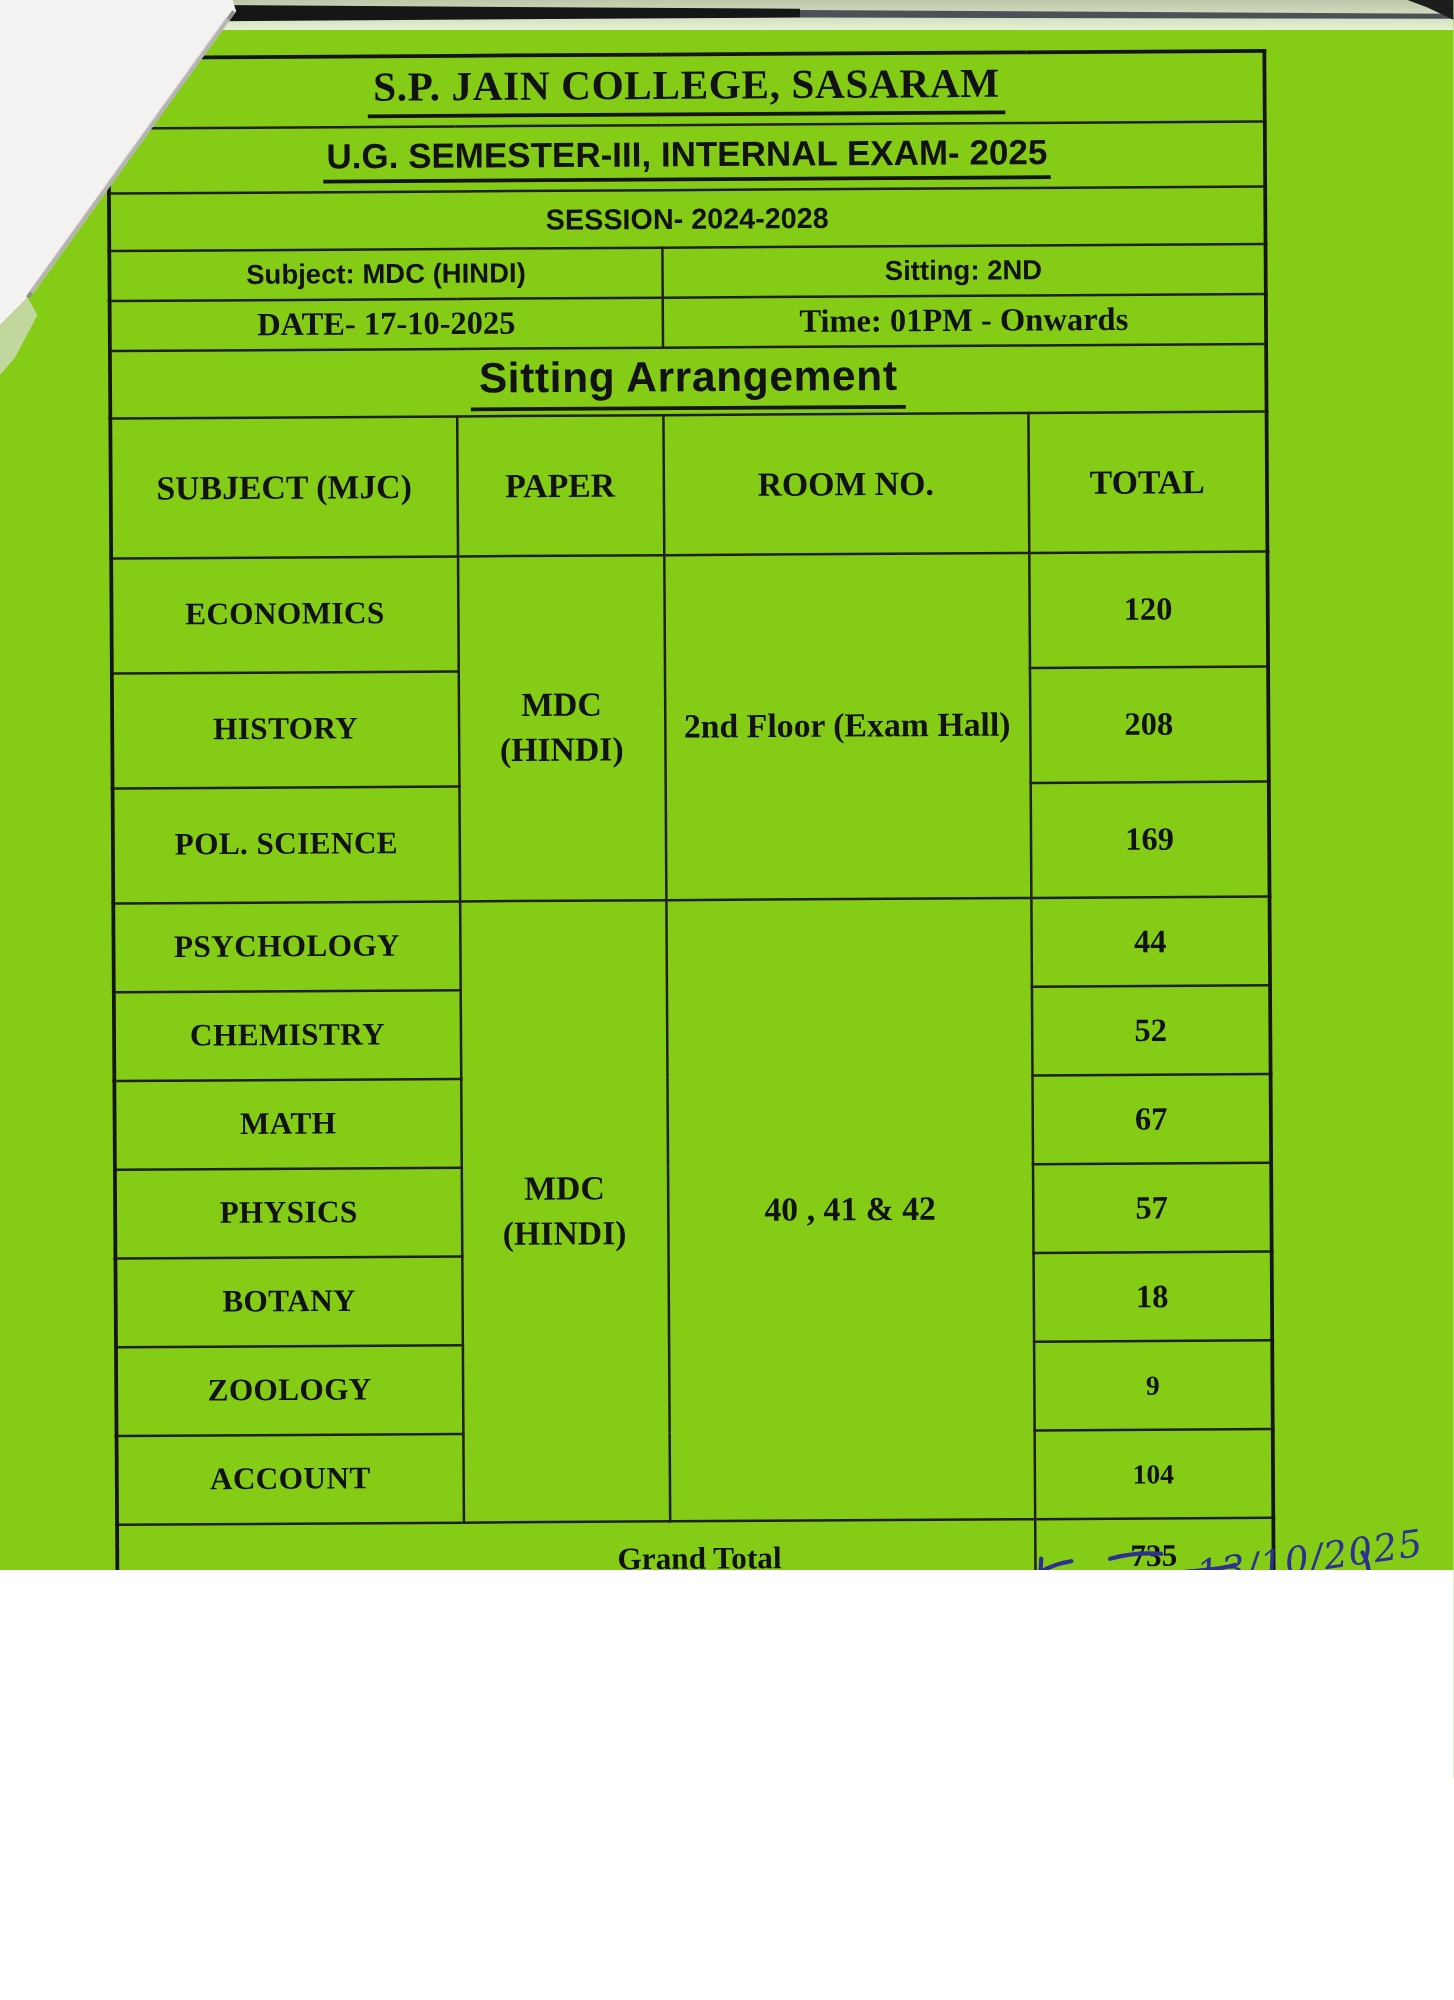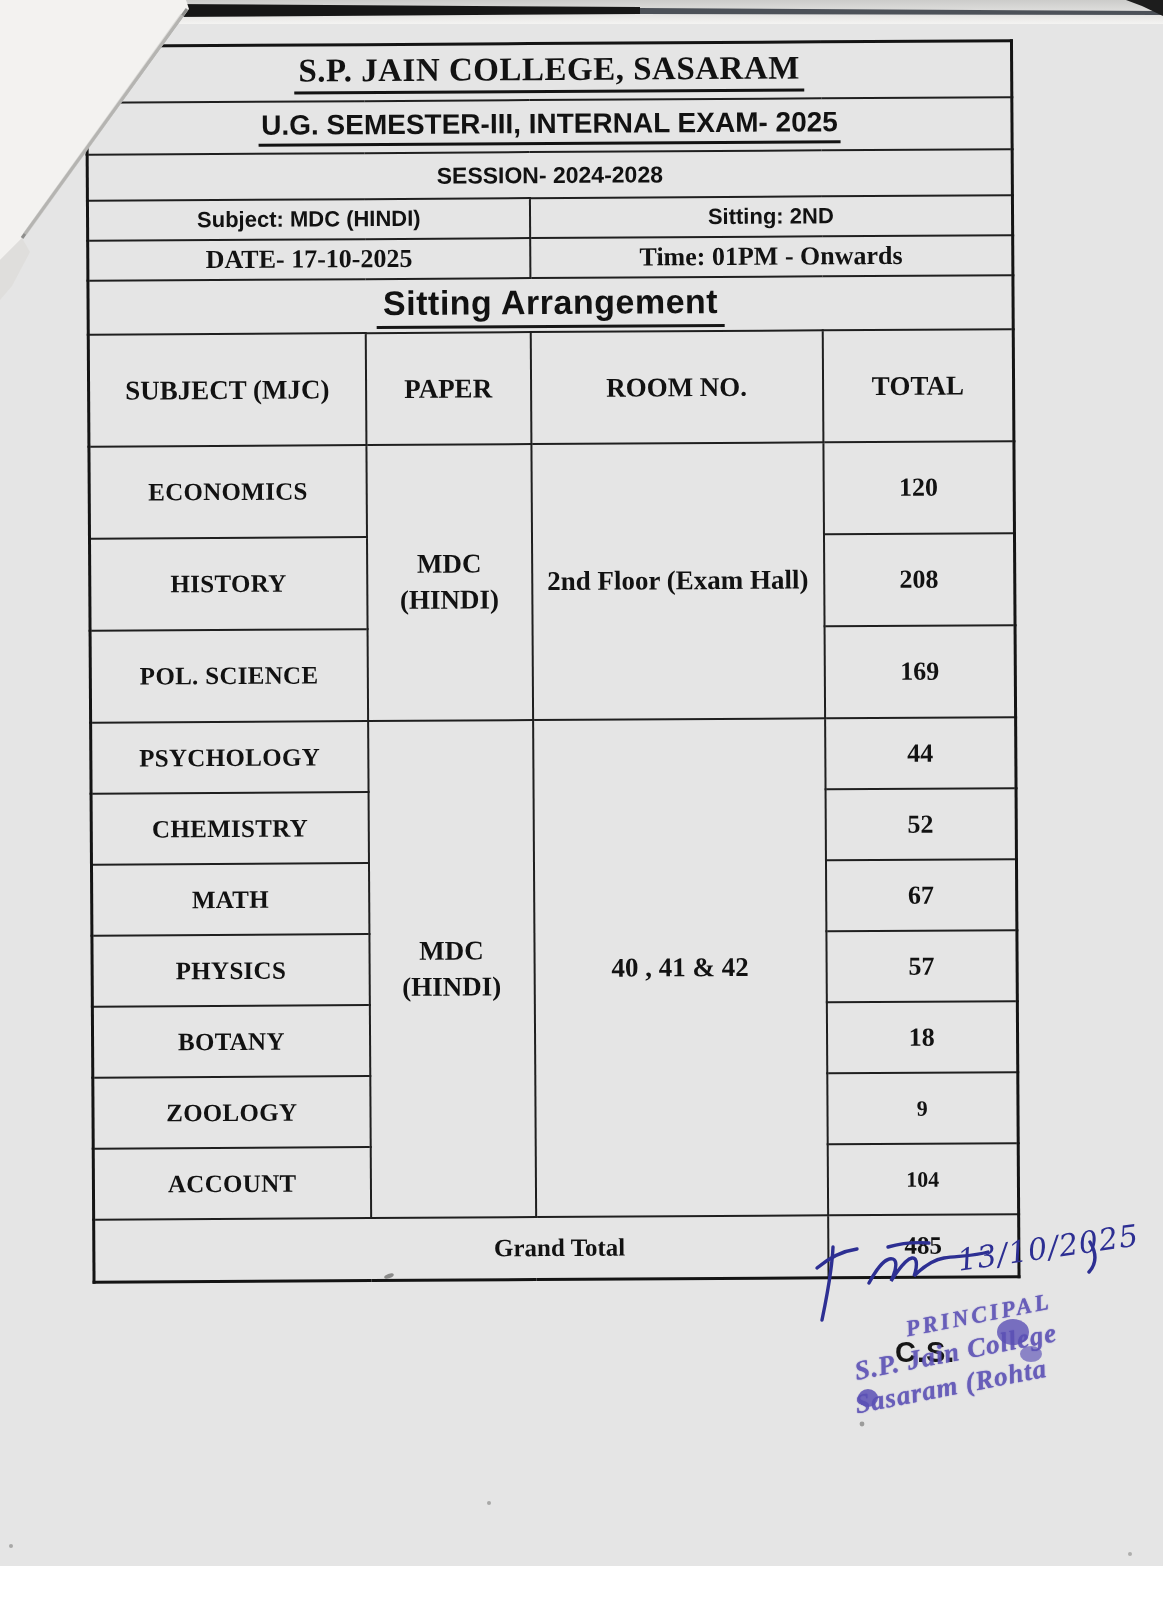--- a/index.html
+++ b/index.html
@@ -1,17 +1,17 @@
 <!DOCTYPE html>
 <html><head>
 <meta charset="utf-8">
 <style>
   html,body{margin:0;padding:0;}
   body{width:1163px;height:1600px;font-family:"Liberation Serif",serif;}
-  .page{position:relative;width:1163px;height:1566px;background:#e5e5e5;overflow:hidden;}
+  .page{position:relative;width:1163px;height:1256px;background:#84cc16;overflow:hidden;}
 
   
   .sheet{position:absolute;left:88px;top:42px;width:925px;transform:rotate(-0.35deg);transform-origin:50% 40%;z-index:1;}
   table.doc{width:100%;border-collapse:collapse;table-layout:fixed;border:3px solid #141414;color:#121212;}
   table.doc td{border:2px solid #1f1f1f;text-align:center;vertical-align:middle;padding:0 8px;}
 
   .r-title td{height:54px;border-bottom-width:3px;}
   .t-college{font:bold 33px "Liberation Serif",serif;letter-spacing:.5px;display:inline-block;border-bottom:3.5px solid #131313;padding:0 4px 2px;}
   .r-exam td{height:50px;}
   .t-exam{font:bold 28px "Liberation Sans",sans-serif;display:inline-block;border-bottom:3px solid #131313;padding:0 3px 2px;}
@@ -135,21 +135,21 @@
         <td class="subj-cell">ZOOLOGY</td>
         <td class="num-cell small">9</td>
       </tr>
       <tr class="g2">
         <td class="subj-cell">ACCOUNT</td>
         <td class="num-cell small">104</td>
       </tr>
 
       <tr class="r-grand">
         <td colspan="3" class="label-cell">Grand Total</td>
-        <td class="num-cell">485</td>
+        <td class="num-cell">735</td>
       </tr>
     </tbody>
       </table>
   </div>
 
   <svg class="overlay" width="1163" height="1600" viewBox="0 0 1163 1600">
     <defs>
       <linearGradient id="bandg" x1="0" y1="0" x2="0" y2="1">
         <stop offset="0" stop-color="#c7c7c5"></stop>
           <stop offset="1" stop-color="#f7f6f4"></stop>

